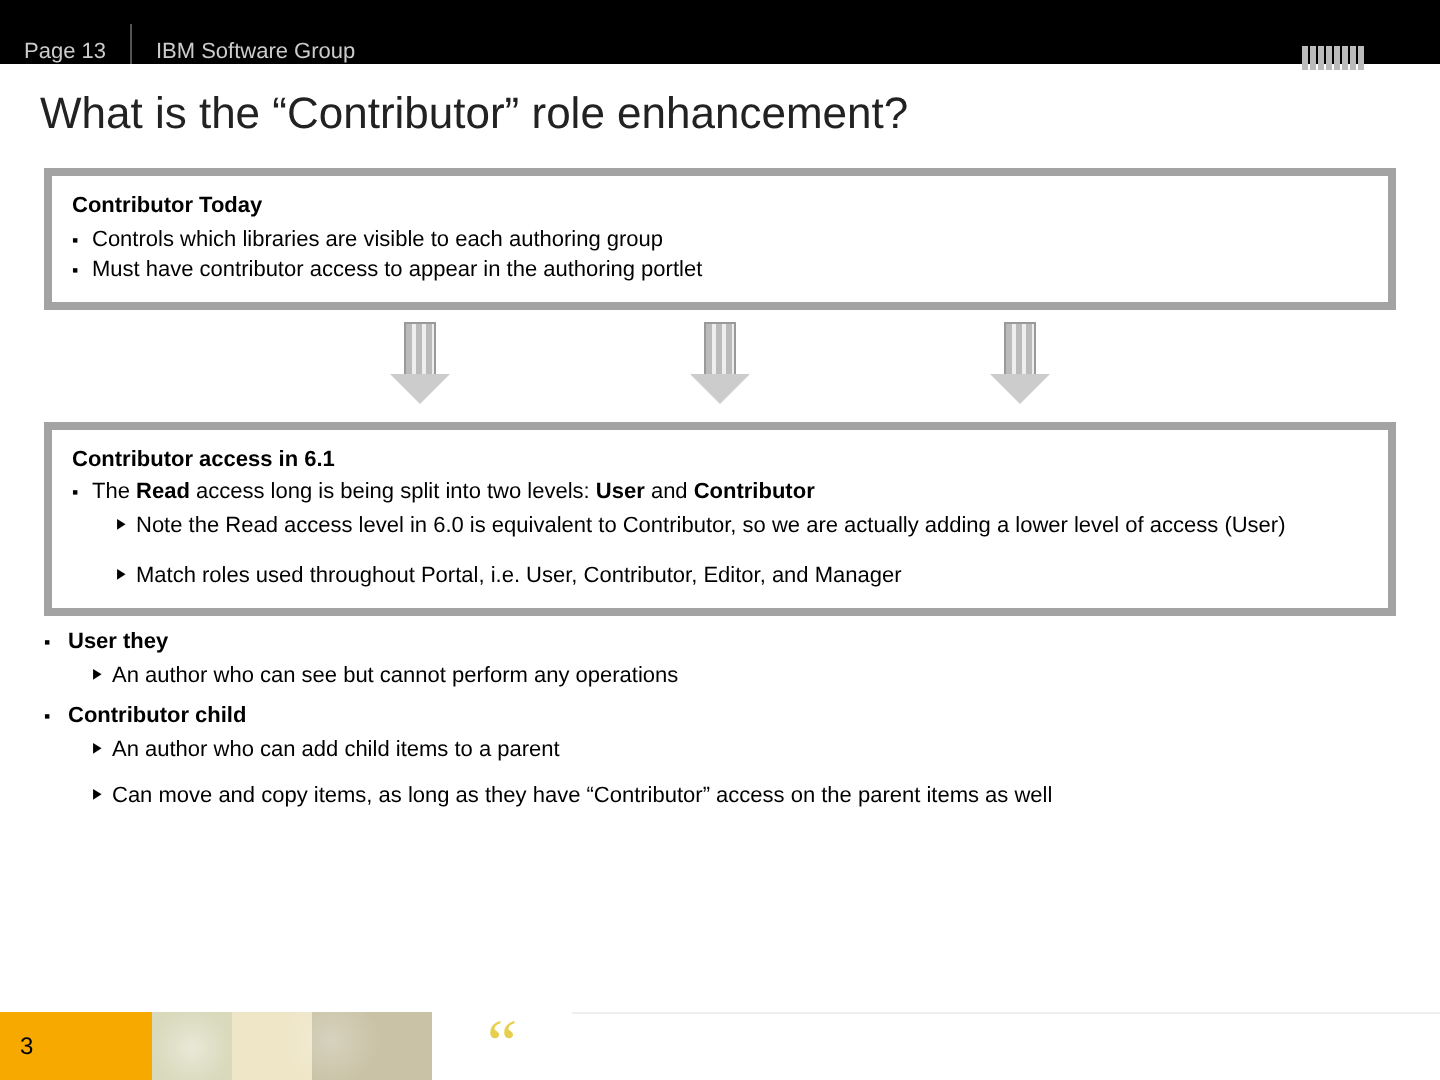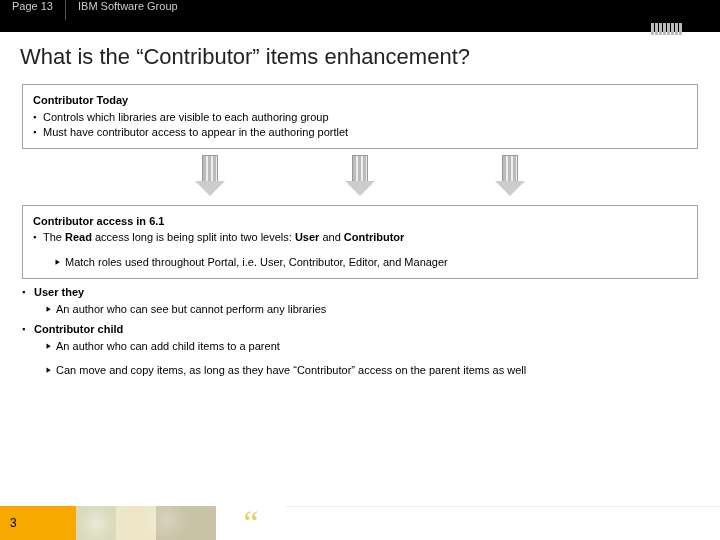--- a/index.html
+++ b/index.html
@@ -1,29 +1,29 @@
 <!DOCTYPE html>
 <html><head>
 <meta charset="utf-8">
 <style>
   * { box-sizing: border-box; margin: 0; padding: 0; }
   html, body { width: 720px; height: 540px; font-family: Arial, Helvetica, sans-serif; background: #fff; overflow: hidden; }
 
-  .header { height: 32px; background: #000; color: #ccc; display: flex; align-items: flex-start; font-size: 11px; position: relative; }
+  .header { height: 32px; background: #000; color: #ccc; display: flex; align-items: flex-end; font-size: 11px; position: relative; }
   .header .page { padding: 0 12px; }
   .header .divider { width: 1px; height: 20px; background: #555; }
   .header .group { padding: 0 12px; }
   .header .logo { position: absolute; right: 10px; top: 8px; display: flex; gap: 2px; align-items: center; }
   .header .logo .bars { display: flex; gap: 1px; margin-right: 4px; }
   .header .logo .bars span { width: 3px; height: 12px; background: #bbb; display: inline-block; }
   .header .logo .txt { color: #fff; font-weight: bold; font-size: 11px; letter-spacing: 0.5px; margin-top: 29px; }
 
   .title { font-size: 22px; padding: 12px 20px 8px 20px; color: #222; }
 
-  .box { border: 1px solid #a3a3a3; margin: 6px 22px; padding: 8px 10px; font-size: 11px; background: #fff; line-height: 1.35; }
+  .box { border: 4px solid #a3a3a3; margin: 6px 22px; padding: 8px 10px; font-size: 11px; background: #fff; line-height: 1.35; }
   .box .subtitle { font-weight: bold; margin-bottom: 2px; }
   .bullet { padding-left: 10px; position: relative; }
   .bullet::before { content: "▪"; position: absolute; left: 0; font-size: 9px; top: 1px; }
   .sub { padding-left: 32px; position: relative; margin-top: 2px; }
   .sub::before { content: "▶"; position: absolute; left: 22px; font-size: 7px; top: 2px; transform: scaleX(0.8); }
   .sub.gap { margin-top: 10px; }
 
   .arrows { display: flex; justify-content: center; gap: 120px; margin: 2px 0 2px 0; }
   .arrow { width: 30px; height: 44px; position: relative; }
   .arrow .stem { position: absolute; top: 0; left: 7px; width: 16px; height: 30px; background: repeating-linear-gradient(90deg, #bbb 0 3px, #eee 3px 5px); border: 1px solid #999; }
@@ -62,21 +62,21 @@
         <span></span>
         <span></span>
         <span></span>
         <span></span>
         <span></span>
       </div>
     <div class="txt">IBM</div>
   </div>
 </div>
 
-<div class="title">What is the “Contributor” items enhancement?</div>
+<div class="title">What is the “Contributor” role enhancement?</div>
 
 <div class="box">
   <div class="subtitle">Contributor Today</div>
   <div class="bullet">Controls which libraries are visible to each authoring group</div>
   <div class="bullet">Must have contributor access to appear in the authoring portlet</div>
 </div>
 
 <div class="arrows">
   <div class="arrow">
       <div class="head2"></div>
@@ -93,26 +93,27 @@
       <div class="stem"></div>
       <div class="head"></div>
     </div>
 </div>
 
 <div class="box box2">
   <div class="subtitle">Contributor access in 6.1</div>
   <div class="bullet">
     <span>The </span><span class="emph">Read</span><span> access long is being split into two levels: </span><span class="emph">User</span><span> and </span><span class="emph">Contributor</span>
   </div>
+  <div class="sub">Note the Read access level in 6.0 is equivalent to Contributor, so we are actually adding a lower level of access (User)</div>
   <div class="sub gap">Match roles used throughout Portal, i.e. User, Contributor, Editor, and Manager</div>
 </div>
 
 <div class="roles">
   <div class="r-bullet">User they</div>
-  <div class="r-sub">An author who can see but cannot perform any libraries</div>
+  <div class="r-sub">An author who can see but cannot perform any operations</div>
   <div class="r-bullet">Contributor child</div>
   <div class="r-sub">An author who can add child items to a parent</div>
   <div class="r-sub gap">Can move and copy items, as long as they have “Contributor” access on the parent items as well</div>
 </div>
 
 <div class="footer">
   <div class="fnum">3</div>
   <div class="fband">
     <div class="fimg"></div>
     <div class="fquote">“</div>

